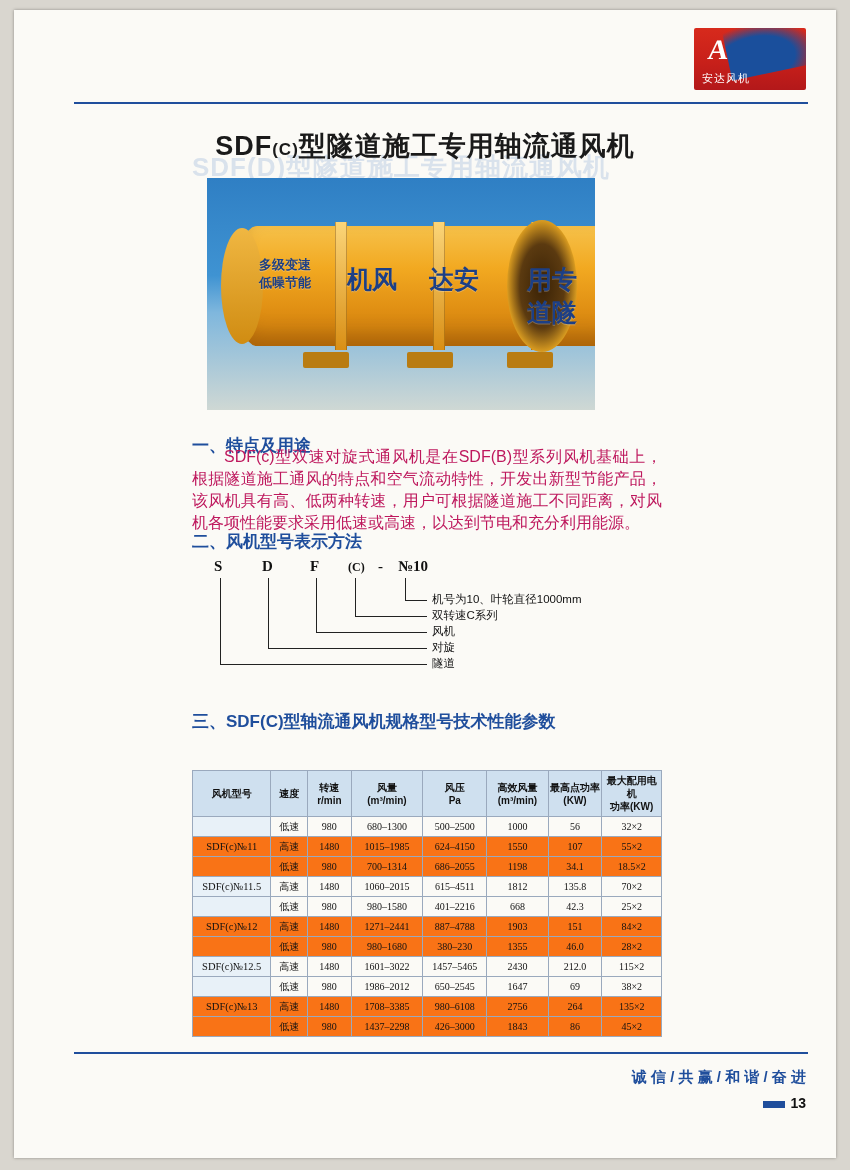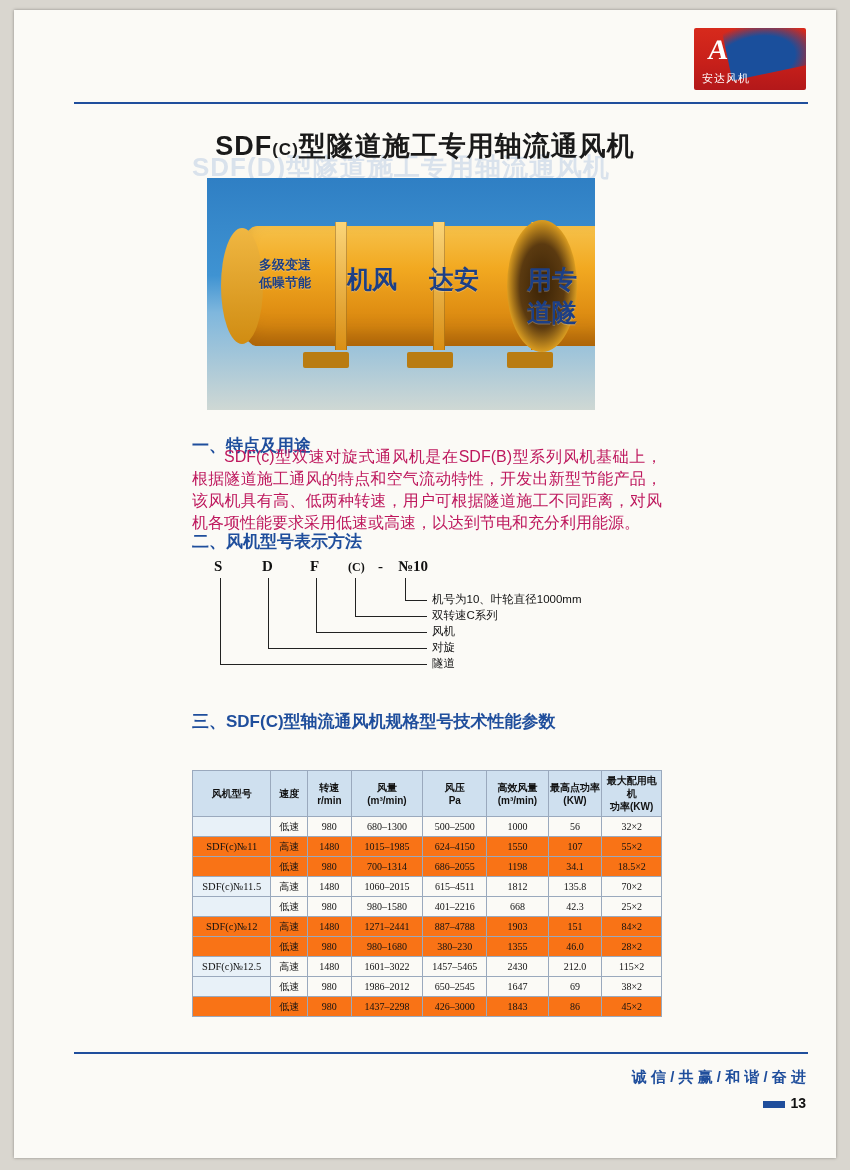--- a/index.html
+++ b/index.html
@@ -349,20 +349,30 @@
           <td class="model-cell"></td>
           <td>低速</td>
           <td>980</td>
           <td>1986–2012</td>
           <td>650–2545</td>
           <td>1647</td>
           <td>69</td>
           <td>38×2</td>
         </tr>
         <tr class="alt">
+          <td class="model-cell">SDF(c)№13</td>
+          <td>高速</td>
+          <td>1480</td>
+          <td>1708–3385</td>
+          <td>980–6108</td>
+          <td>2756</td>
+          <td>264</td>
+          <td>135×2</td>
+        </tr>
+        <tr class="alt">
           <td class="model-cell"></td>
           <td>低速</td>
           <td>980</td>
           <td>1437–2298</td>
           <td>426–3000</td>
           <td>1843</td>
           <td>86</td>
           <td>45×2</td>
         </tr>
       </tbody>

